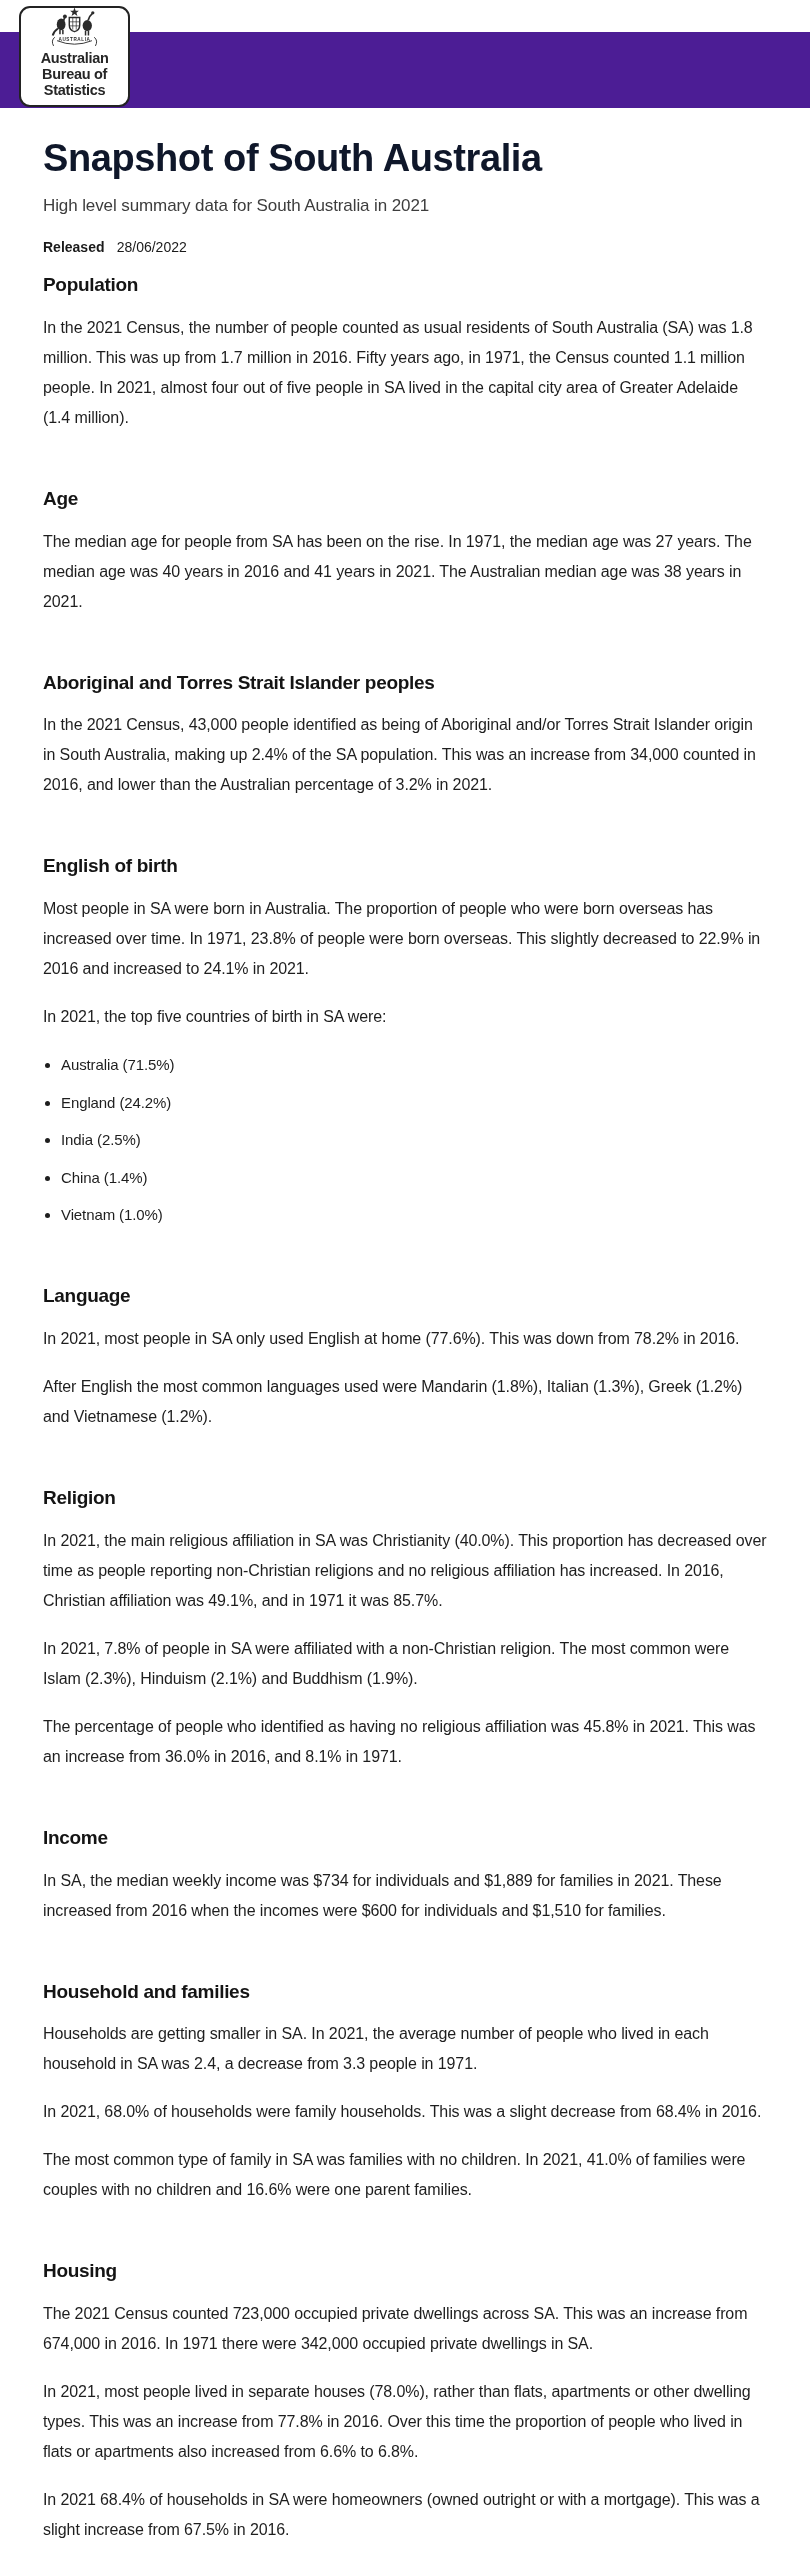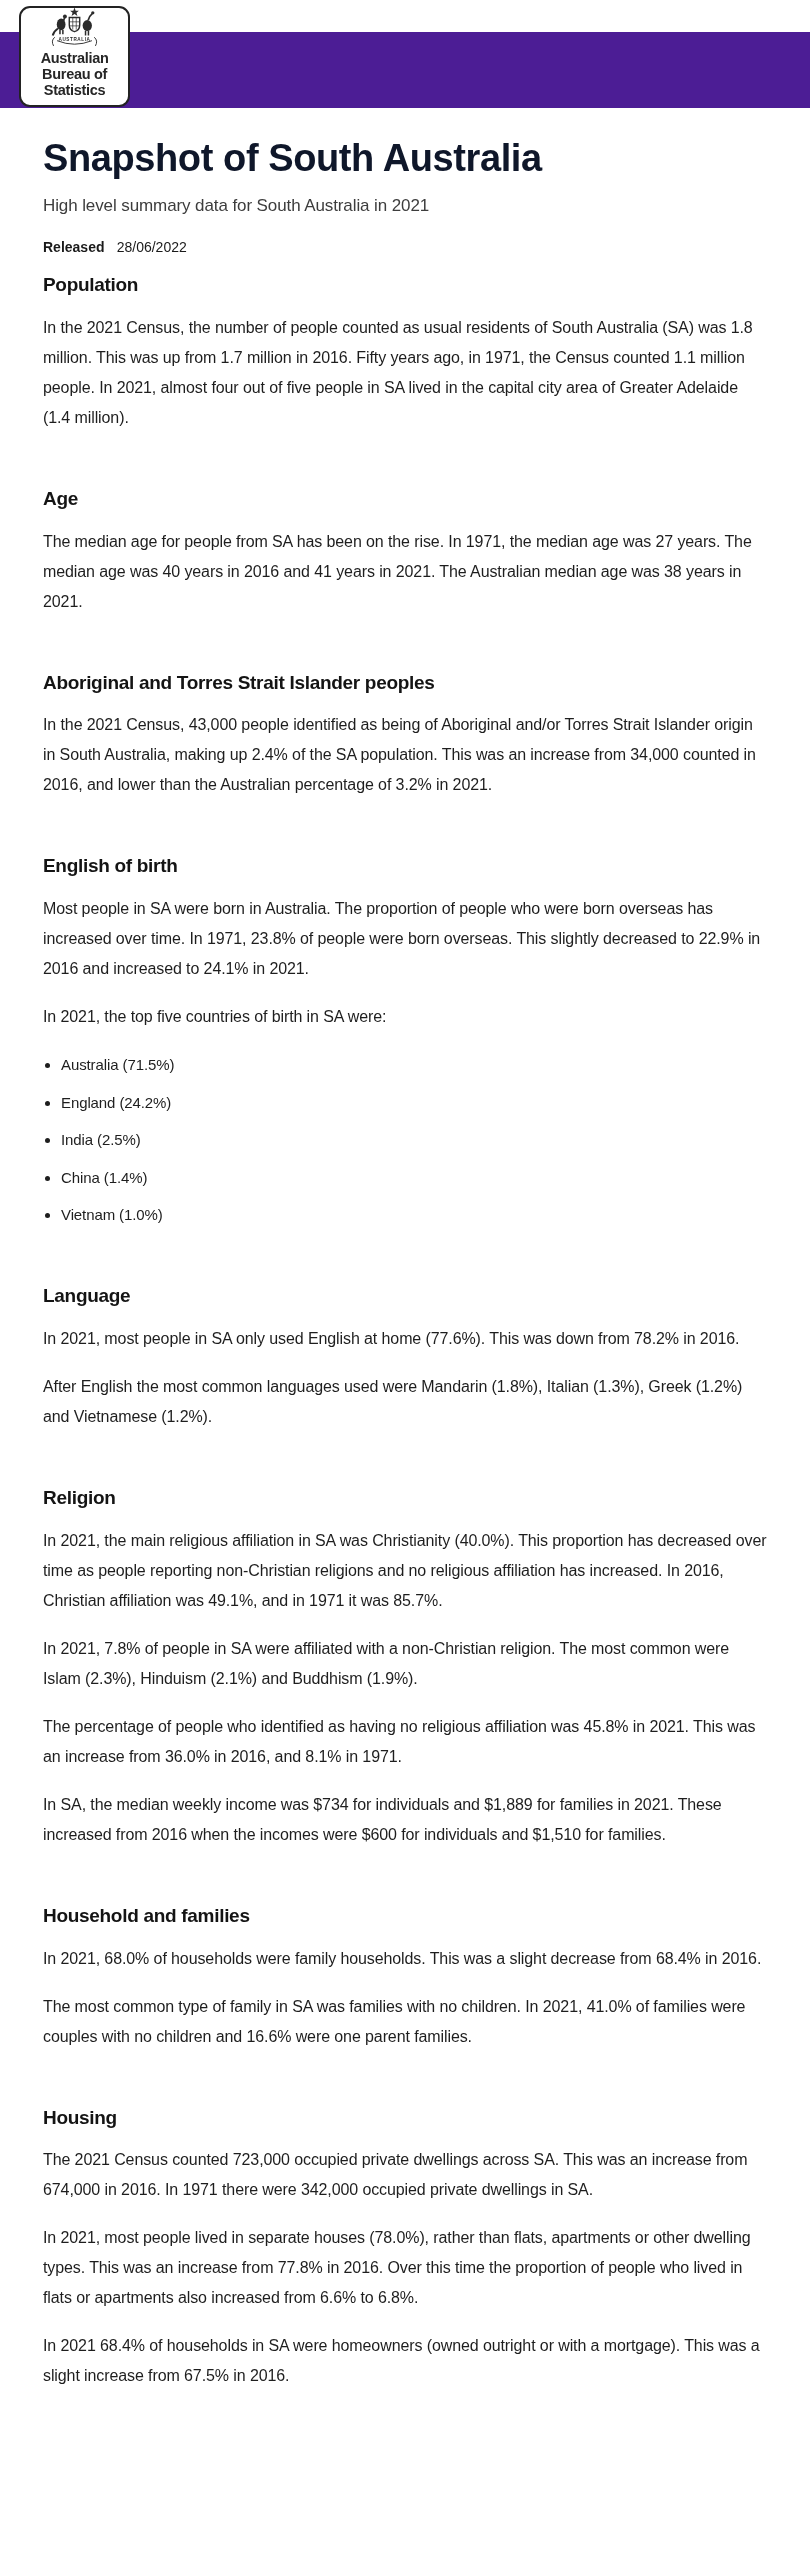--- a/index.html
+++ b/index.html
@@ -127,25 +127,27 @@
   </section>
 
   <section>
     <h2>Religion</h2>
     <p class="body-p">In 2021, the main religious affiliation in SA was Christianity (40.0%). This proportion has decreased over time as people reporting non-Christian religions and no religious affiliation has increased. In 2016, Christian affiliation was 49.1%, and in 1971 it was 85.7%.</p>
     <p class="body-p">In 2021, 7.8% of people in SA were affiliated with a non-Christian religion. The most common were Islam (2.3%), Hinduism (2.1%) and Buddhism (1.9%).</p>
     <p class="body-p">The percentage of people who identified as having no religious affiliation was 45.8% in 2021. This was an increase from 36.0% in 2016, and 8.1% in 1971.</p>
   </section>
 
   <section>
+    <h2>Income</h2>
     <p class="body-p">In SA, the median weekly income was $734 for individuals and $1,889 for families in 2021. These increased from 2016 when the incomes were $600 for individuals and $1,510 for families.</p>
   </section>
 
   <section>
     <h2>Household and families</h2>
+    <p class="body-p">Households are getting smaller in SA. In 2021, the average number of people who lived in each household in SA was 2.4, a decrease from 3.3 people in 1971.</p>
     <p class="body-p">In 2021, 68.0% of households were family households. This was a slight decrease from 68.4% in 2016.</p>
     <p class="body-p">The most common type of family in SA was families with no children. In 2021, 41.0% of families were couples with no children and 16.6% were one parent families.</p>
   </section>
 
   <section>
     <h2>Housing</h2>
     <p class="body-p">The 2021 Census counted 723,000 occupied private dwellings across SA. This was an increase from 674,000 in 2016. In 1971 there were 342,000 occupied private dwellings in SA.</p>
     <p class="body-p">In 2021, most people lived in separate houses (78.0%), rather than flats, apartments or other dwelling types. This was an increase from 77.8% in 2016. Over this time the proportion of people who lived in flats or apartments also increased from 6.6% to 6.8%.</p>
     <p class="body-p">In 2021 68.4% of households in SA were homeowners (owned outright or with a mortgage). This was a slight increase from 67.5% in 2016.</p>
   </section>

